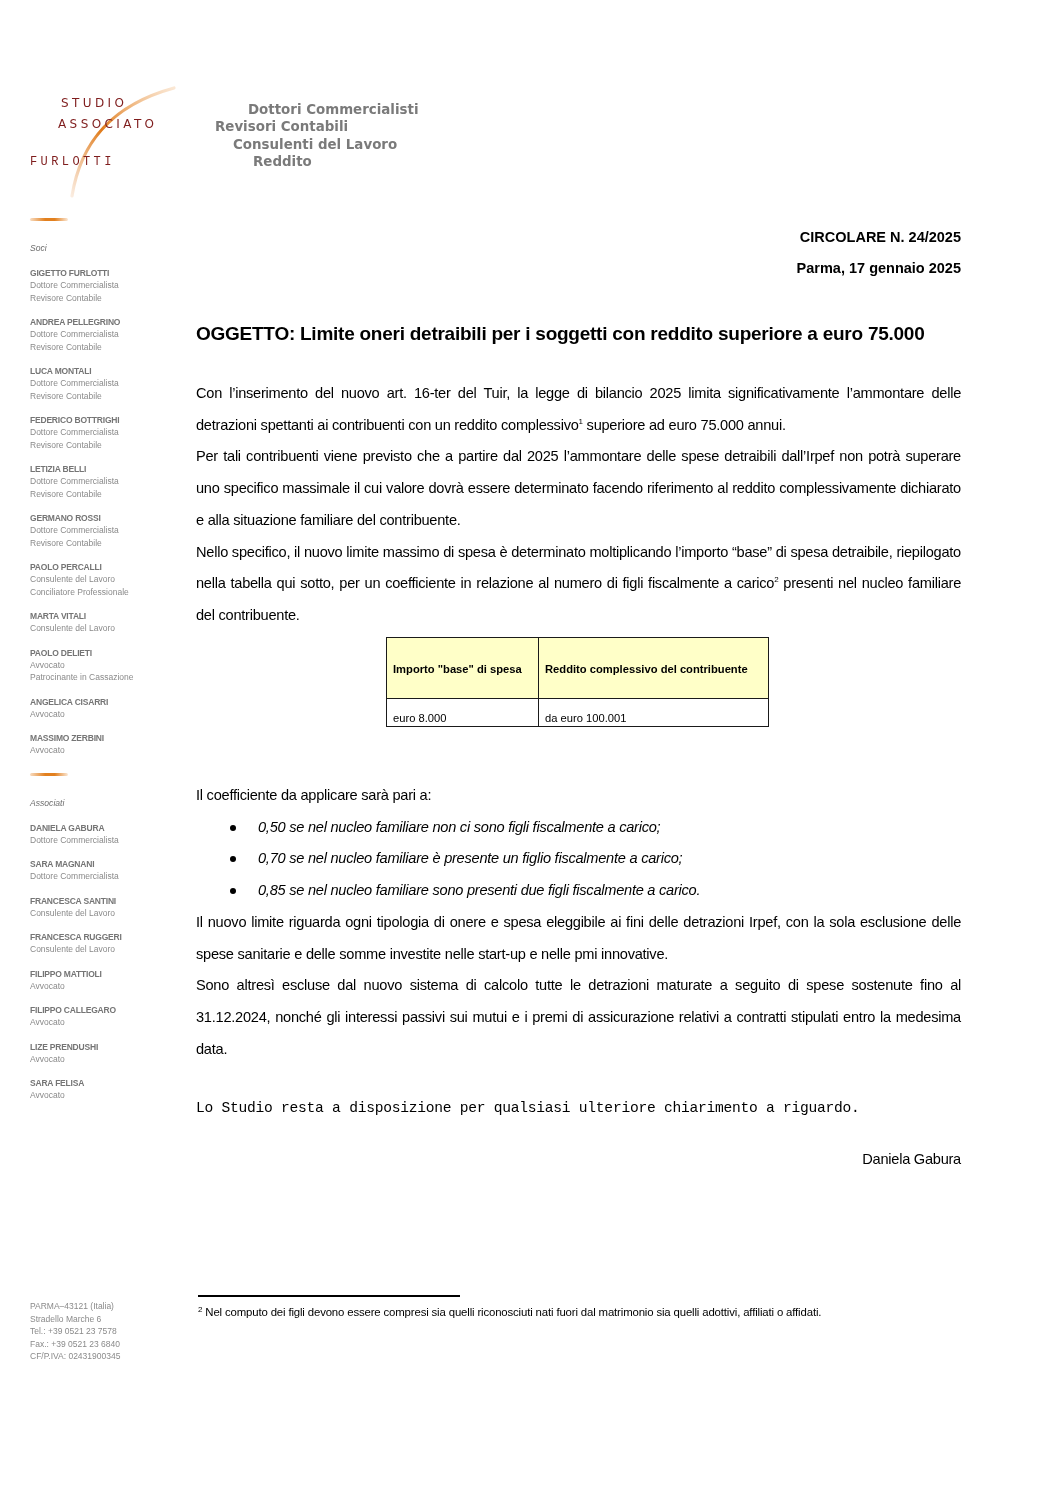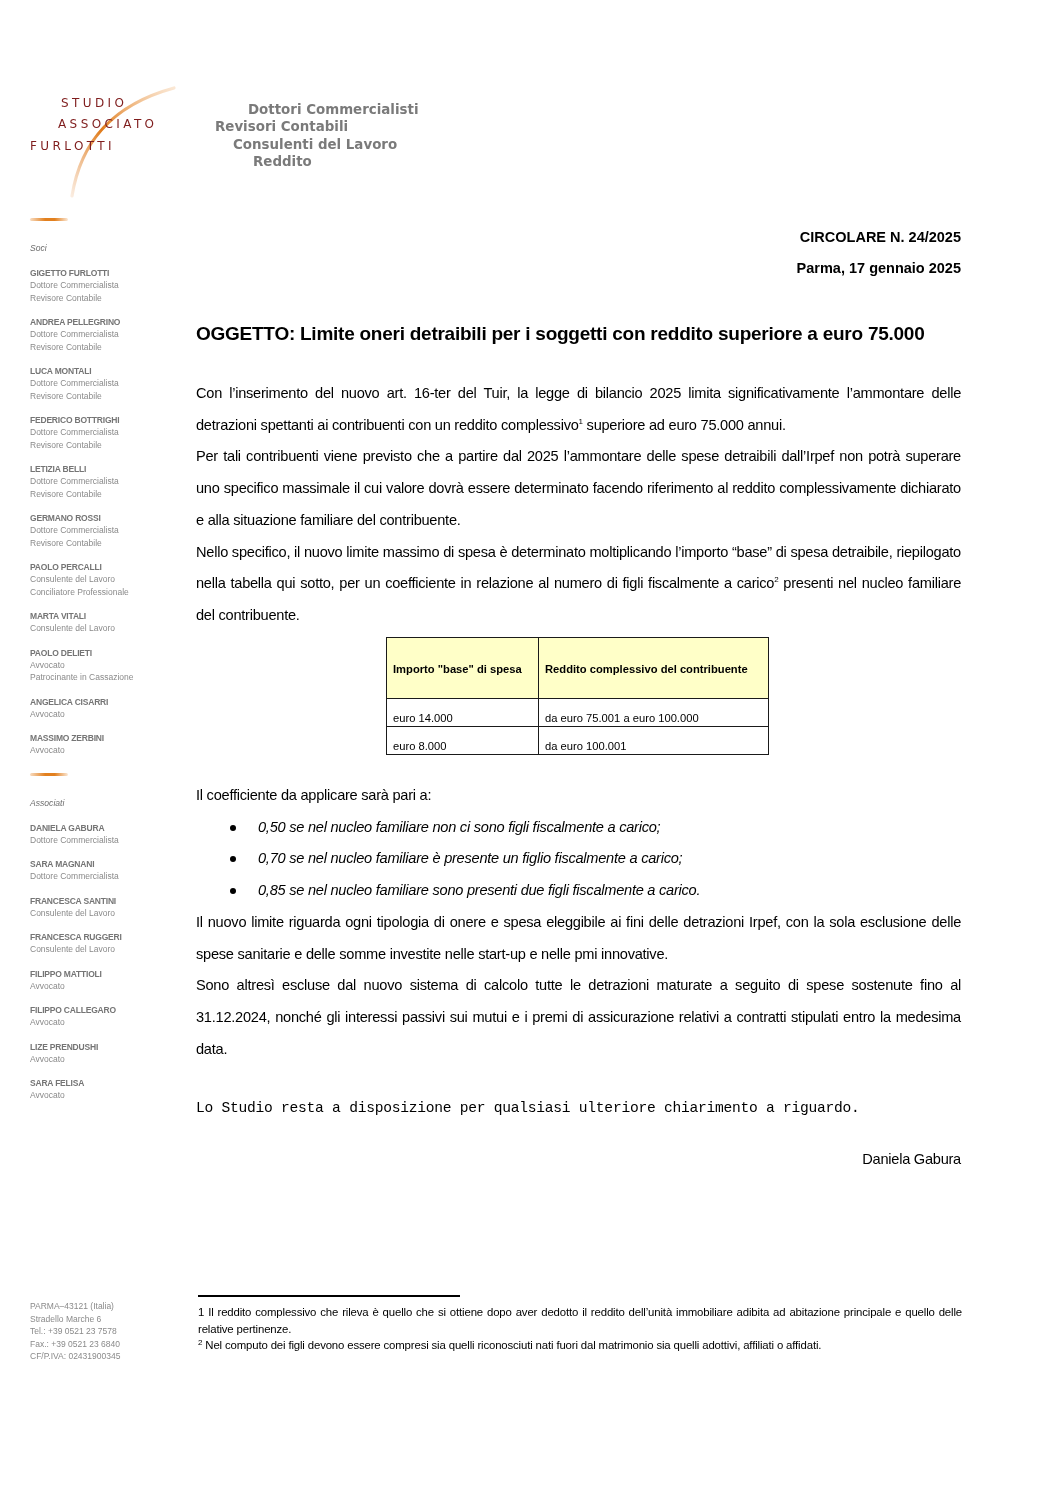--- a/index.html
+++ b/index.html
@@ -6,21 +6,21 @@
   body { width: 1058px; height: 1497px; position: relative; overflow: hidden;
          font-family: "Liberation Sans", sans-serif; color: #000; }
 
   
   .logo { position: absolute; left: 28px; top: 86px; width: 160px; height: 120px; }
   .logo svg { position: absolute; left: 0; top: 0; }
   .logo-line { position: absolute; font-family: "DejaVu Sans", sans-serif; font-size: 12px;
                letter-spacing: 3.4px; color: #7f1d1d; }
   .logo-l1 { left: 33px; top: 10px; }
   .logo-l2 { left: 30px; top: 31px; }
-  .logo-l3 { left: 2px; top: 53px; }
+  .logo-l3 { left: 2px; top: 69px; font-family: Liberation Mono, monospace; }
 
   .prof { position: absolute; font-family: "DejaVu Sans", sans-serif; font-weight: bold;
           font-size: 13.4px; color: #7a7a7a; white-space: nowrap; }
   .prof-1 { left: 248px; top: 102px; }
   .prof-2 { left: 215px; top: 119px; }
   .prof-3 { left: 233px; top: 137px; }
   .prof-4 { left: 253px; top: 154px; }
 
   
   .sidebar { position: absolute; left: 30px; top: 218px; width: 150px;
@@ -201,24 +201,20 @@
   <p><span>Nello specifico, il nuovo limite massimo di spesa è determinato moltiplicando l’importo “base” di spesa detraibile, riepilogato nella tabella qui sotto, per un coefficiente in relazione al numero di figli fiscalmente a carico</span><sup>2</sup><span> presenti nel nucleo familiare del contribuente.</span></p>
 </div>
 
 <table class="base">
   <tbody>
       <tr>
     <th class="c1">Importo "base" di spesa</th>
     <th class="c2">Reddito complessivo del contribuente</th>
   </tr>
   <tr>
-    <td class="c1">euro 14.000</td>
-    <td class="c2">da euro 75.001 a euro 100.000</td>
-  </tr>
-  <tr>
     <td class="c1">euro 8.000</td>
     <td class="c2">da euro 100.001</td>
   </tr>
 </tbody>
   </table>
 
 <div class="body-text bt2">
   <p>Il coefficiente da applicare sarà pari a:</p>
   <ul class="bullets">
     <li><span class="dot"></span><span>0,50 se nel nucleo familiare non ci sono figli fiscalmente a carico;</span></li>
@@ -227,15 +223,14 @@
   </ul>
   <p>Il nuovo limite riguarda ogni tipologia di onere e spesa eleggibile ai fini delle detrazioni Irpef, con la sola esclusione delle spese sanitarie e delle somme investite nelle start-up e nelle pmi innovative.</p>
   <p>Sono altresì escluse dal nuovo sistema di calcolo tutte le detrazioni maturate a seguito di spese sostenute fino al 31.12.2024, nonché gli interessi passivi sui mutui e i premi di assicurazione relativi a contratti stipulati entro la medesima data.</p>
 </div>
 
 <div class="closing">Lo Studio resta a disposizione per qualsiasi ulteriore chiarimento a riguardo.</div>
 <div class="signature">Daniela Gabura</div>
 
 <div class="fn-rule"></div>
 <div class="footnotes">
-  <p><span>1</span><span> Il reddito complessivo che rileva è quello che si ottiene dopo aver dedotto il reddito dell’unità immobiliare adibita ad abitazione principale e quello delle relative pertinenze.</span></p>
   <p><sup>2</sup><span> Nel computo dei figli devono essere compresi sia quelli riconosciuti nati fuori dal matrimonio sia quelli adottivi, affiliati o affidati.</span></p>
 </div>
 
 </body></html>

